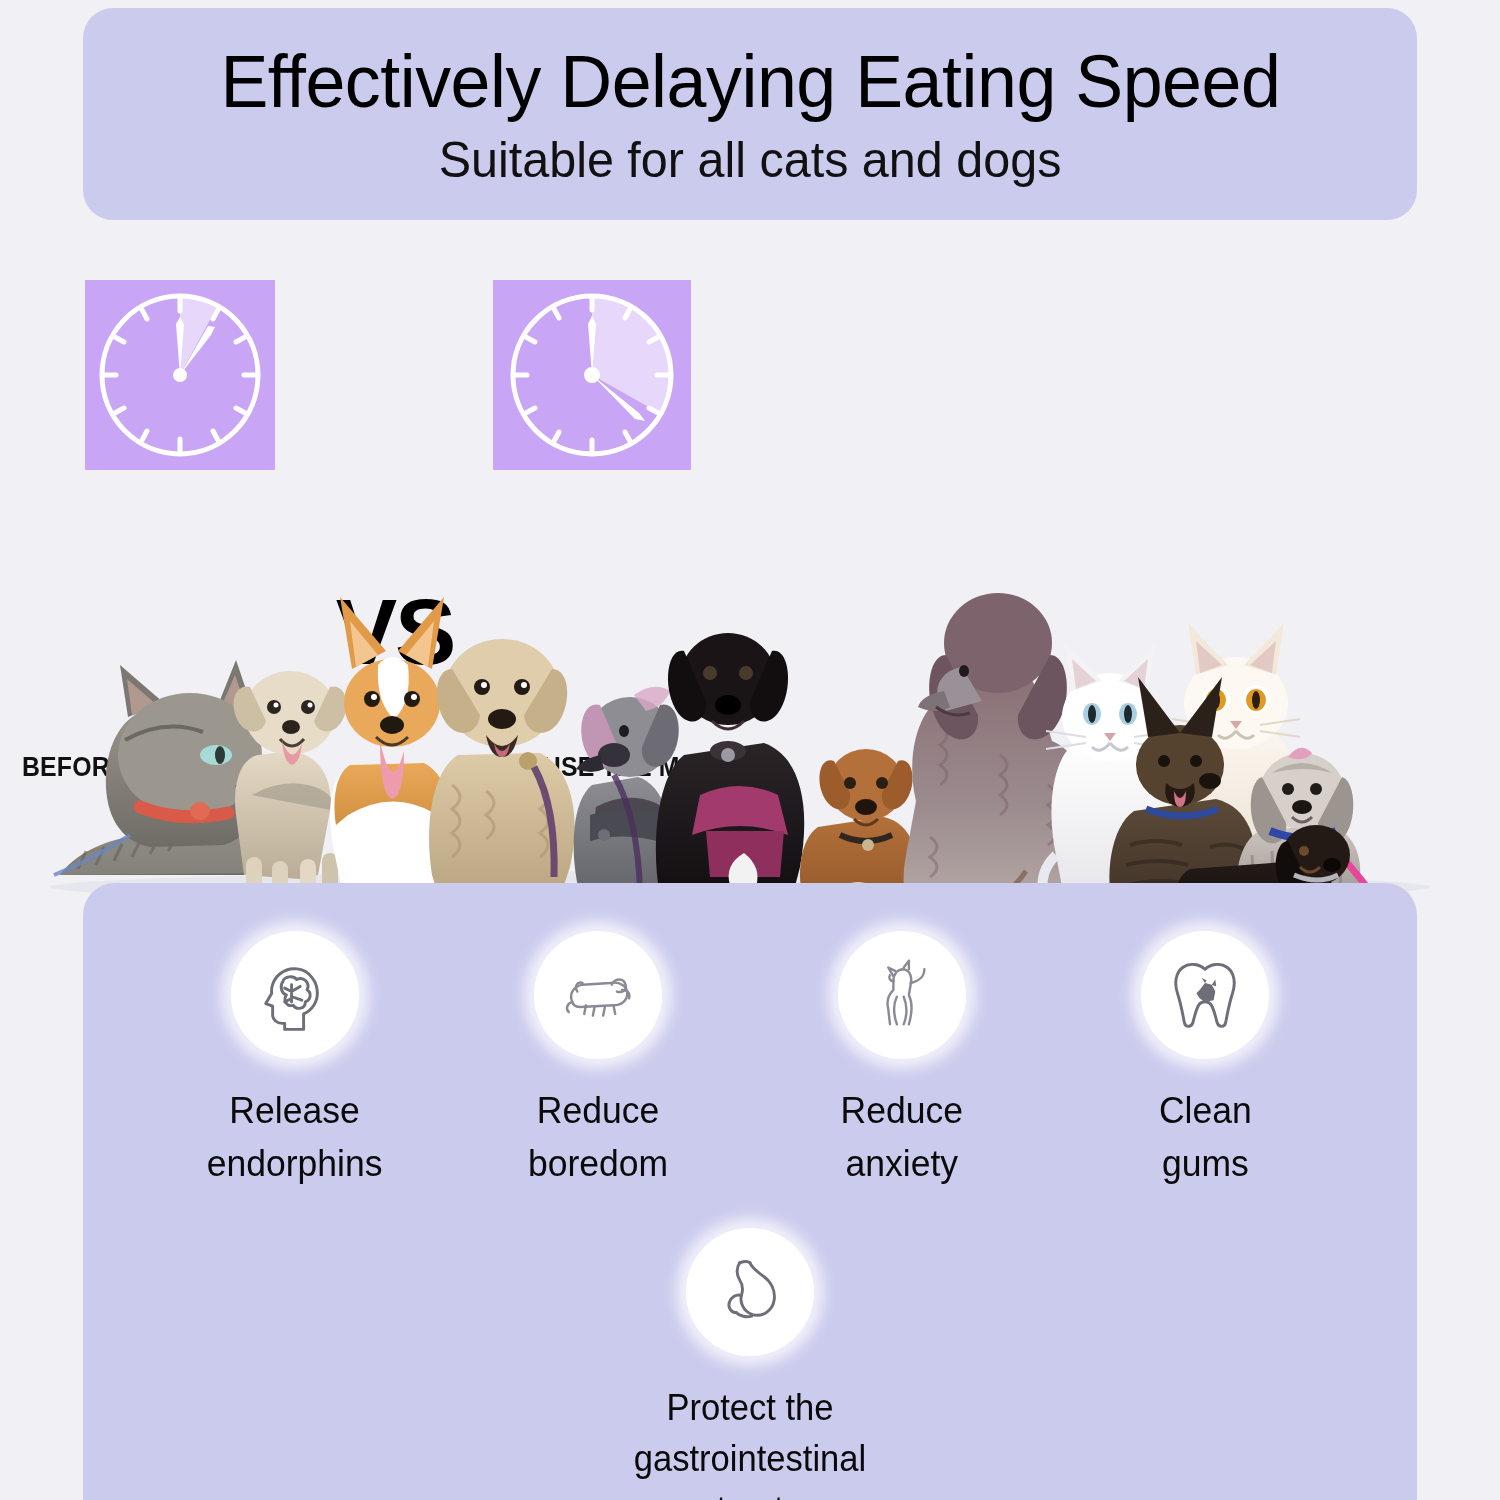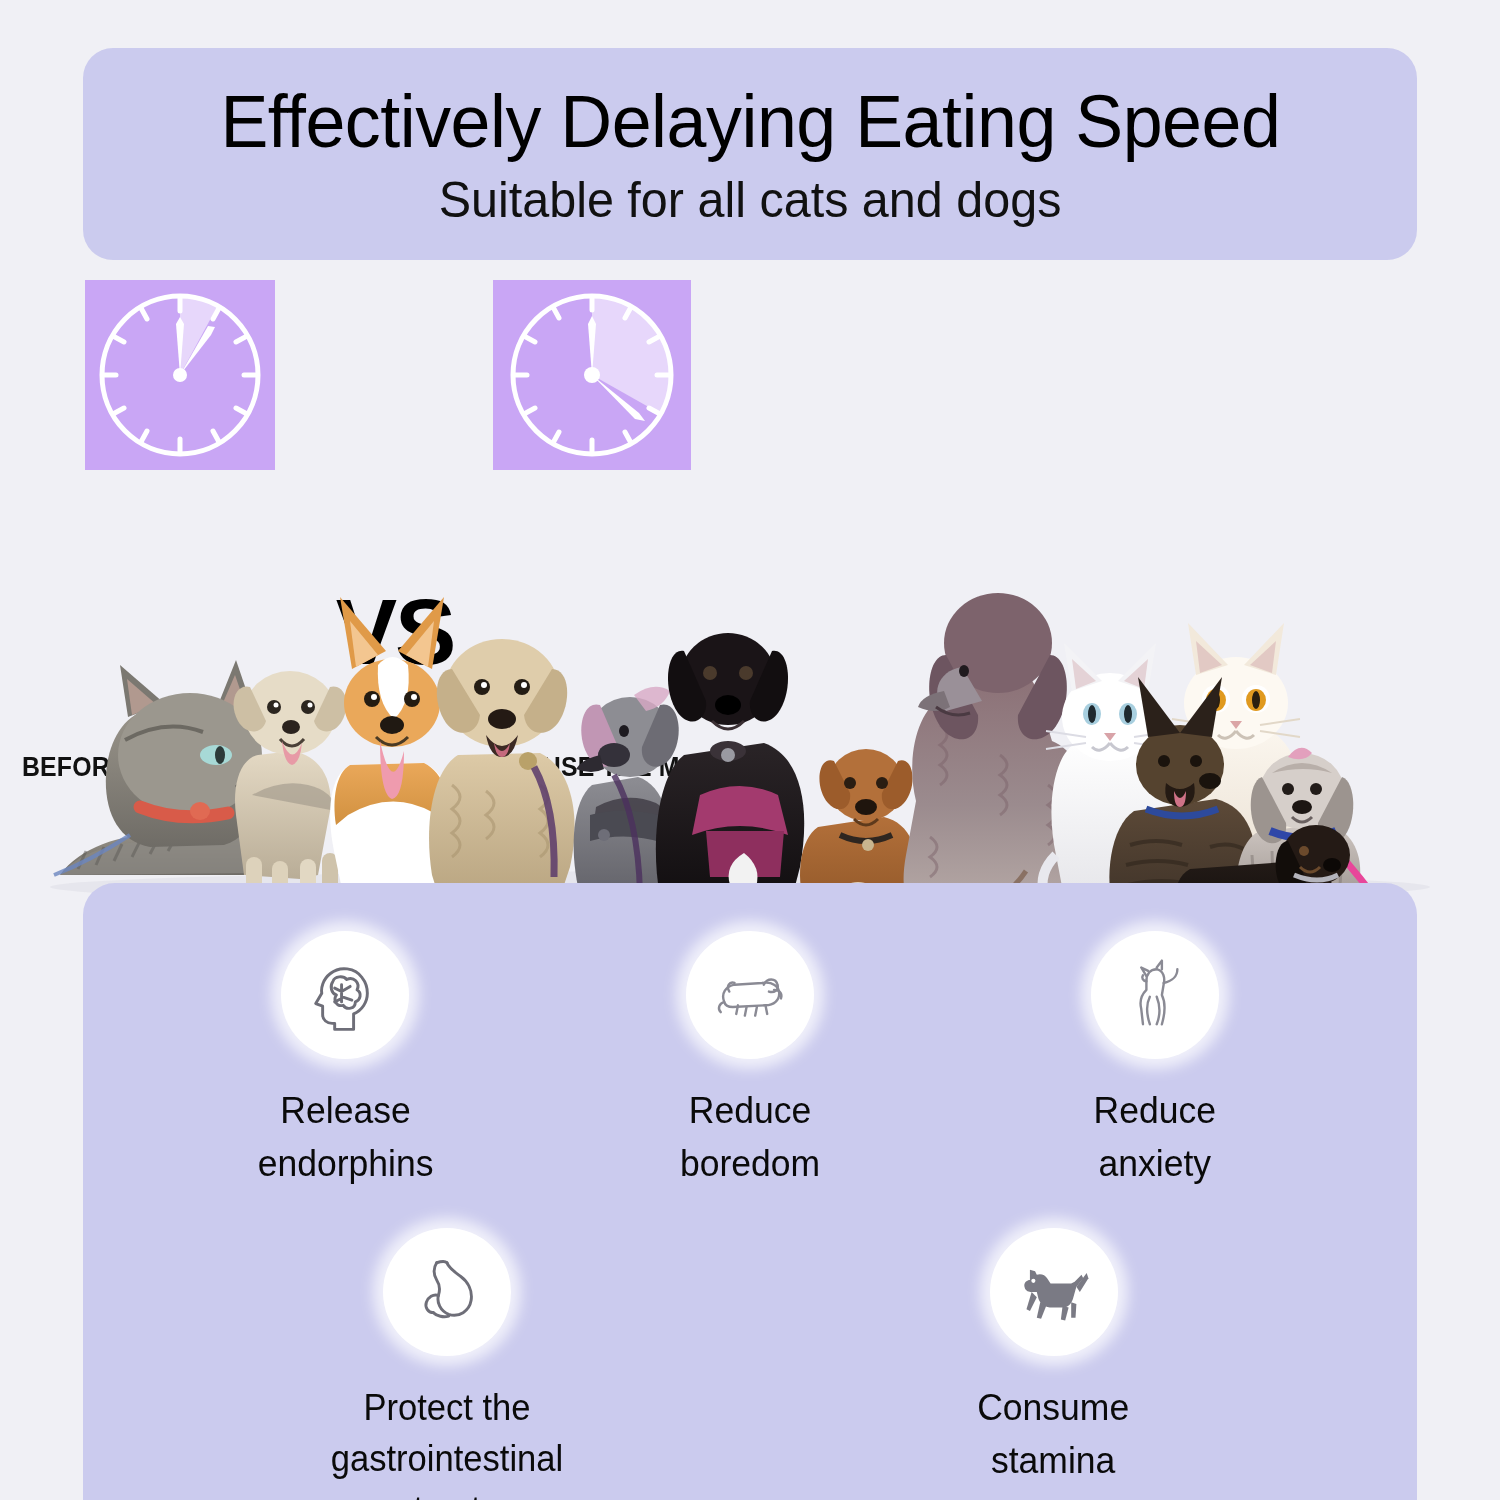--- a/index.html
+++ b/index.html
@@ -23,21 +23,20 @@
     width: 1334px;
     height: 212px;
     background: #cbcbee;
     border-radius: 30px;
     display: flex;
     flex-direction: column;
     align-items: center;
     justify-content: center;
     box-sizing: border-box;
     padding-top: 4px;
-    margin-top: 40px;
   }
   .header-title {
     font-size: 74px;
     font-weight: 400;
     color: #000000;
     line-height: 1.02;
     letter-spacing: -0.5px;
     white-space: nowrap;
     font-stretch: condensed;
     transform: scaleX(0.97);
@@ -627,20 +626,32 @@
             <path d="M52 52 C56 62 56 74 52 84"></path>
             <path d="M60 36 C70 34 76 28 76 20"></path>
             <path d="M40 34 C36 34 34 30 36 27"></path>
           </g>
         </svg>
       </div>
       <div class="benefit-label">Reduce
 anxiety</div>
     </div>
 
+    <div class="benefit-item">
+      <div class="benefit-icon">
+        <svg width="86" height="86" viewBox="0 0 100 100">
+          <path d="M50 20 C44 14 32 12 24 18 C16 24 14 36 18 48 C22 60 24 72 26 82 C27 88 34 88 36 82 C38 74 40 64 44 60 C47 57 53 57 56 60 C60 64 62 74 64 82 C66 88 73 88 74 82 C76 72 78 60 82 48 C86 36 84 24 76 18 C68 12 56 14 50 20 Z" fill="none" stroke="#6e6e78" stroke-width="3.4" stroke-linejoin="round"></path>
+          <path d="M44 44 L50 36 L58 38 L62 46 L60 56 L50 58 L44 54 L40 48 Z" fill="#6e6e78"></path>
+          <path d="M50 36 L46 30 L52 33 Z" fill="#6e6e78"></path>
+          <path d="M58 38 L62 32 L63 40 Z" fill="#6e6e78"></path>
+        </svg>
+      </div>
+      <div class="benefit-label">Clean
+gums</div>
+    </div>
   </div>
 
   <div class="benefit-row row2">
 
 
     <div class="benefit-item">
       <div class="benefit-icon">
         <svg width="86" height="86" viewBox="0 0 100 100">
           <g fill="none" stroke="#6e6e78" stroke-width="3.4" stroke-linecap="round" stroke-linejoin="round">
             <path d="M38 16 C34 22 34 30 38 36 C42 42 42 48 40 54 C38 62 42 72 52 76 C64 80 76 72 78 60 C80 48 74 38 66 32 C58 26 52 22 50 16"></path>
@@ -648,29 +659,14 @@
             <path d="M40 54 C34 52 28 56 26 62 C24 68 28 74 34 74"></path>
             <path d="M34 74 C38 78 46 80 52 78"></path>
           </g>
         </svg>
       </div>
       <div class="benefit-label wide">Protect the
 gastrointestinal tract</div>
     </div>
 
 
-    <div class="benefit-item">
-      <div class="benefit-icon">
-        <svg width="86" height="86" viewBox="0 0 100 100">
-          <path d="M22 36 C18 36 14 40 16 45 C17 49 21 50 24 50 L30 50 L32 58 C34 64 40 68 48 68 L60 68 C66 68 70 64 72 58 L76 44 L84 34 L82 30 L74 38 L70 40 L46 40 L42 34 C40 30 34 28 30 30 L28 26 L22 24 Z" fill="#7a7a84"></path>
-          <path d="M24 50 L18 70 L22 72 L30 56 Z" fill="#7a7a84"></path>
-          <path d="M34 62 L30 80 L35 81 L41 66 Z" fill="#7a7a84"></path>
-          <path d="M60 66 L58 82 L63 83 L67 68 Z" fill="#7a7a84"></path>
-          <path d="M70 62 L70 80 L75 80 L76 64 Z" fill="#7a7a84"></path>
-          <path d="M76 44 L88 28 L90 34 L80 50 Z" fill="#7a7a84"></path>
-          <circle cx="26" cy="37" r="2.4" fill="#ffffff"></circle>
-        </svg>
-      </div>
-      <div class="benefit-label">Consume
-stamina</div>
-    </div>
   </div>
 </div>
 
 </body></html>

